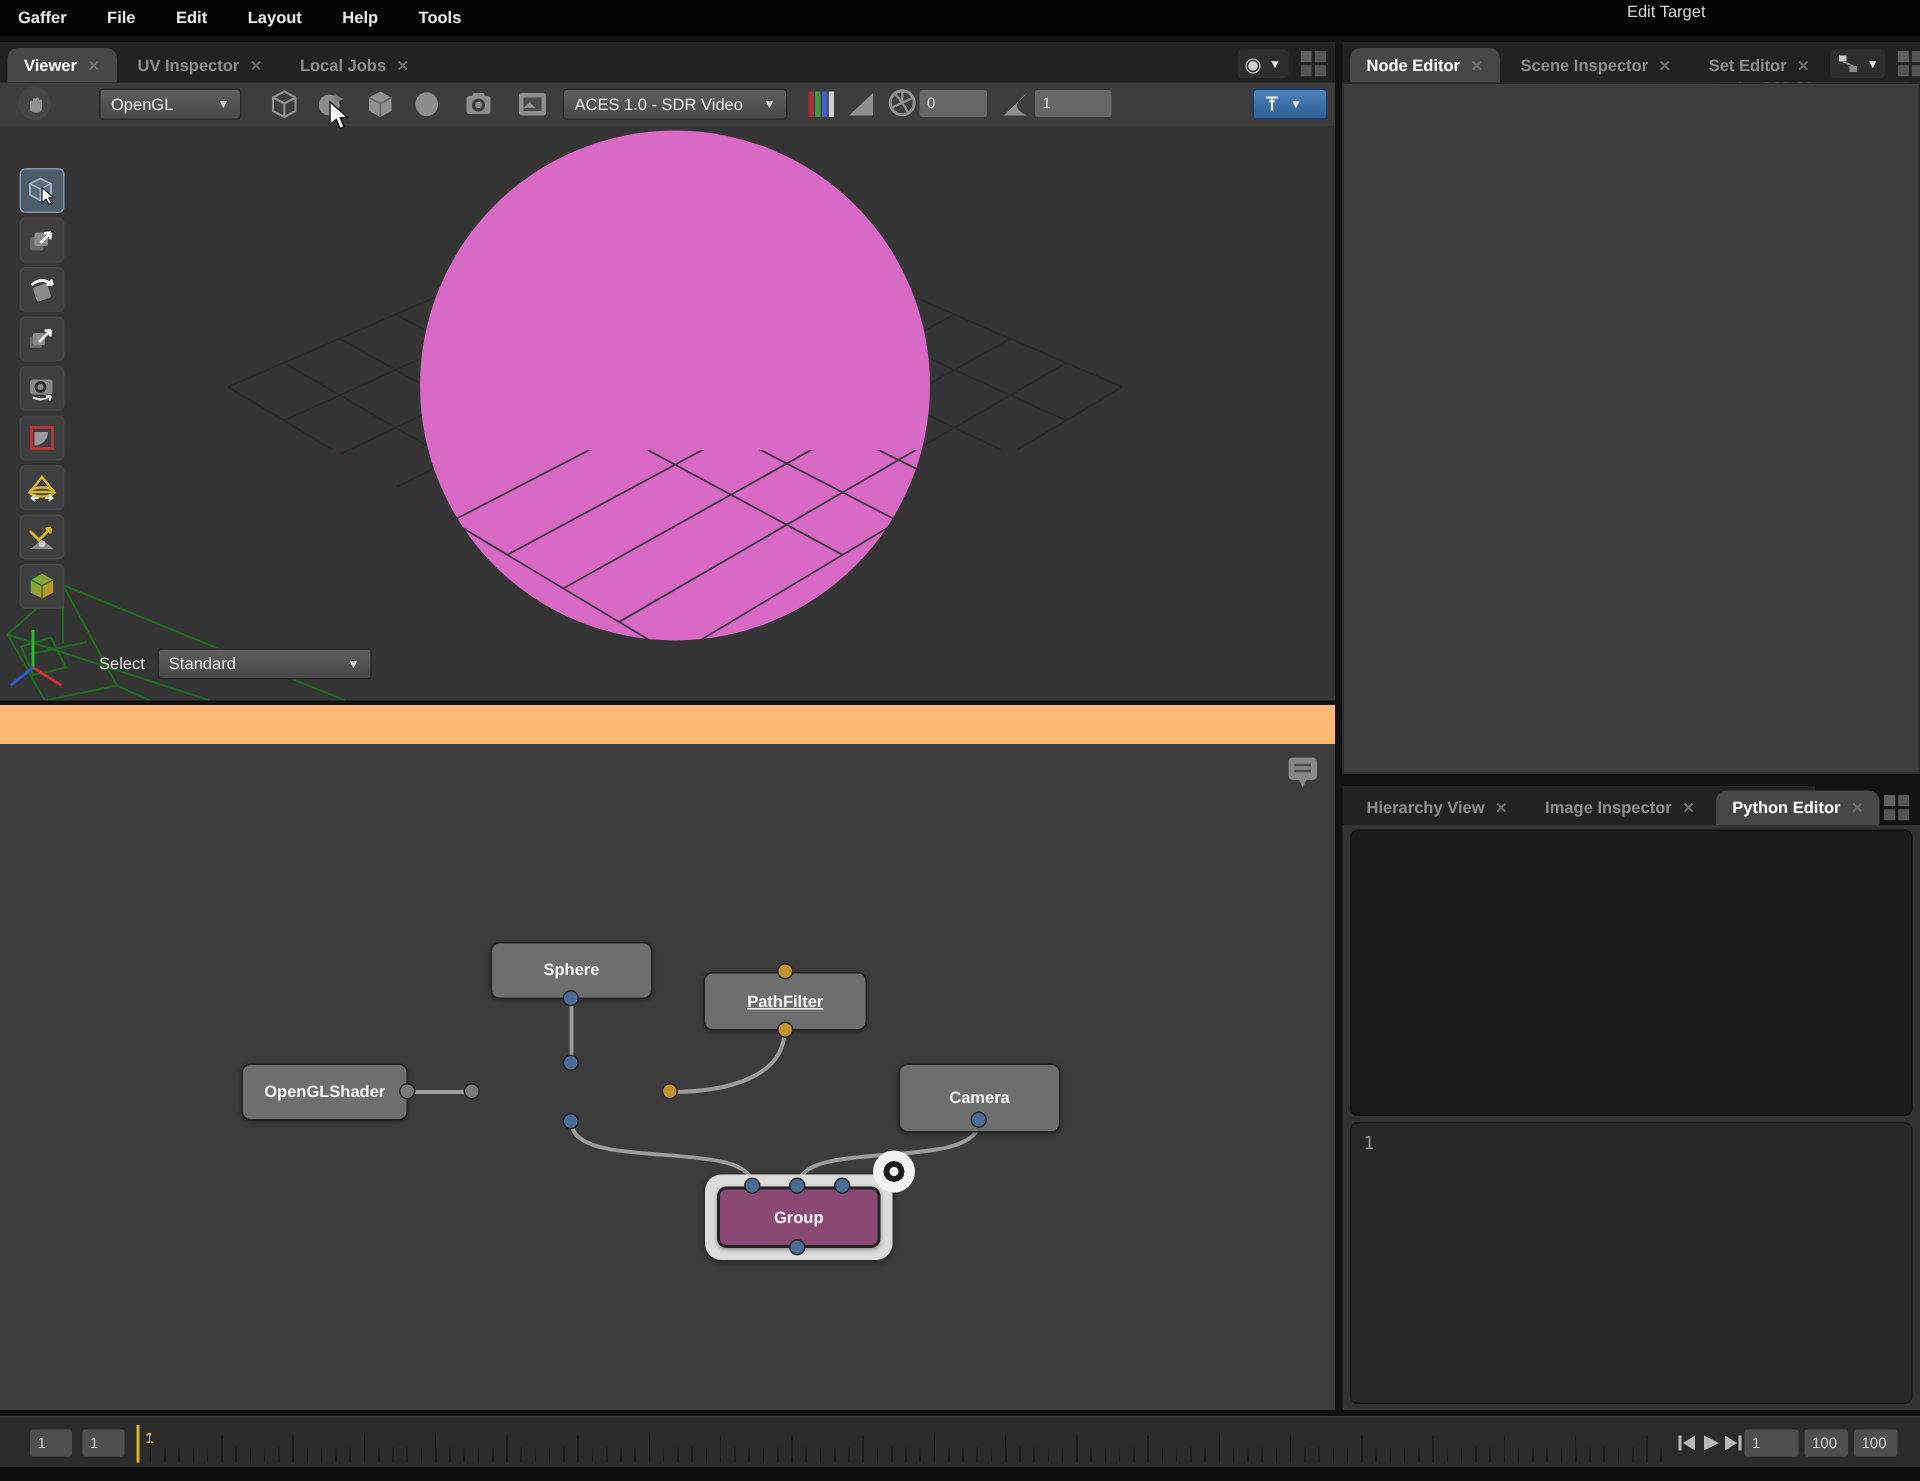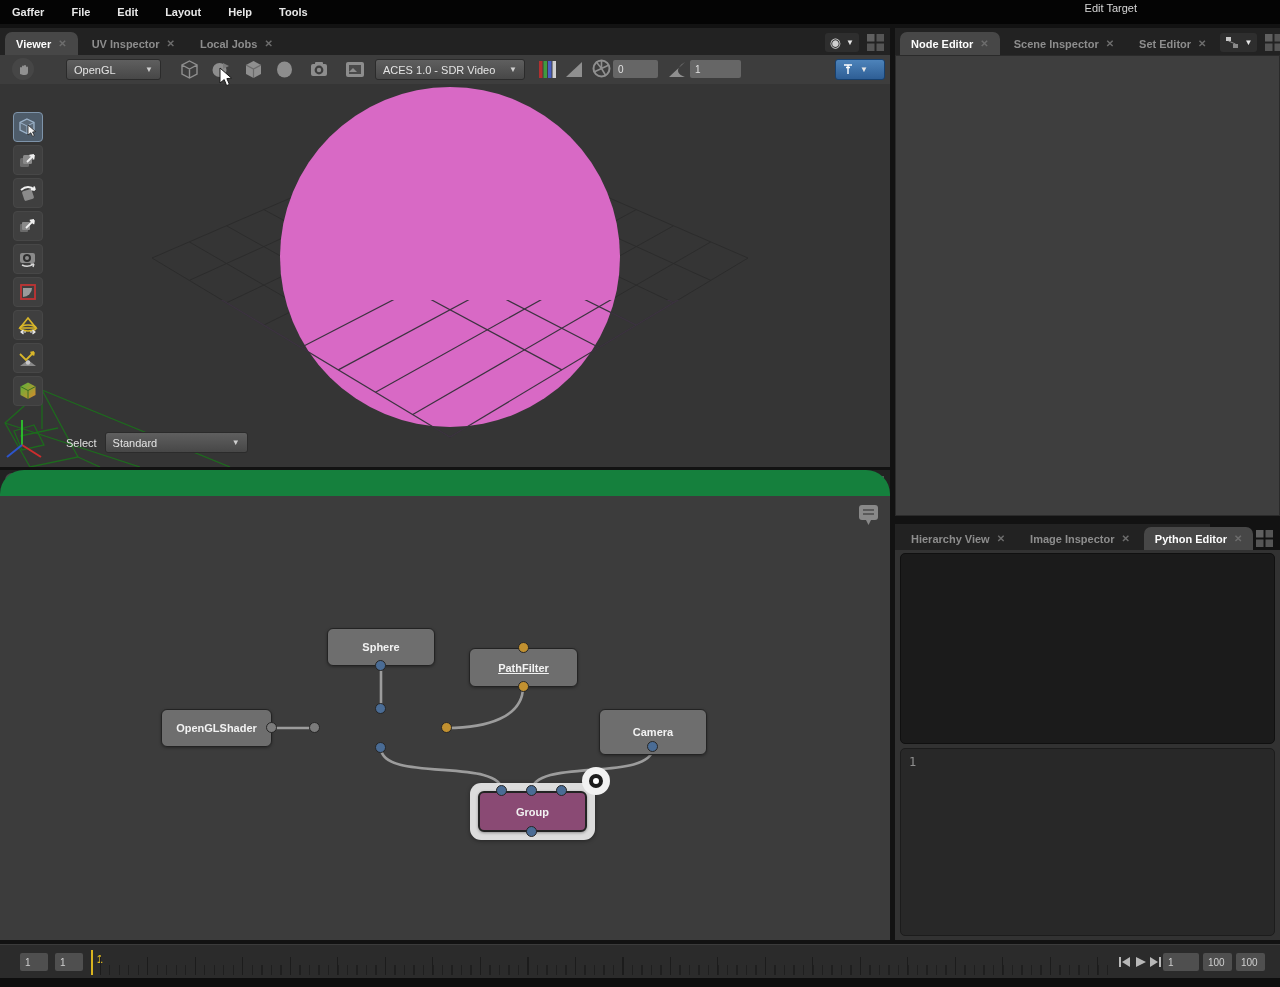--- a/index.html
+++ b/index.html
@@ -406,21 +406,21 @@
   <div class="tabbar-icons">
     <svg width="17" height="17" viewBox="0 0 17 17">
       <rect x="0" y="0" width="7.5" height="7.5" fill="#606060"></rect>
         <rect x="9.5" y="0" width="7.5" height="7.5" fill="#555555"></rect>
       <rect x="0" y="9.5" width="7.5" height="7.5" fill="#555555"></rect>
         <rect x="9.5" y="9.5" width="7.5" height="7.5" fill="#555555"></rect>
     </svg>
   </div>
 </div>
 
-<div class="abs" style="left:0; top:470px; width:890px; height:470px; background:#15803d;border-radius:24px;">
+<div class="abs" style="left:0; top:470px; width:890px; height:470px; background:#fdba74;">
   <div class="graph-canvas">
 
     <svg class="abs" style="left:858px; top:8px;" width="21" height="22" viewBox="0 0 21 22">
       <rect x="1" y="1" width="19" height="15" rx="3" fill="#888888"></rect>
       <path d="M5 6 H16 M5 10 H16" stroke="#4a4a4a" stroke-width="1.6"></path>
       <path d="M8 16 L10.5 21 L13 16 Z" fill="#888888"></path>
     </svg>
 
     <svg class="abs" style="left:0; top:0;" width="890" height="444" viewBox="0 0 890 444">
       <g stroke="#9c9c9c" stroke-width="2.6" fill="none">

